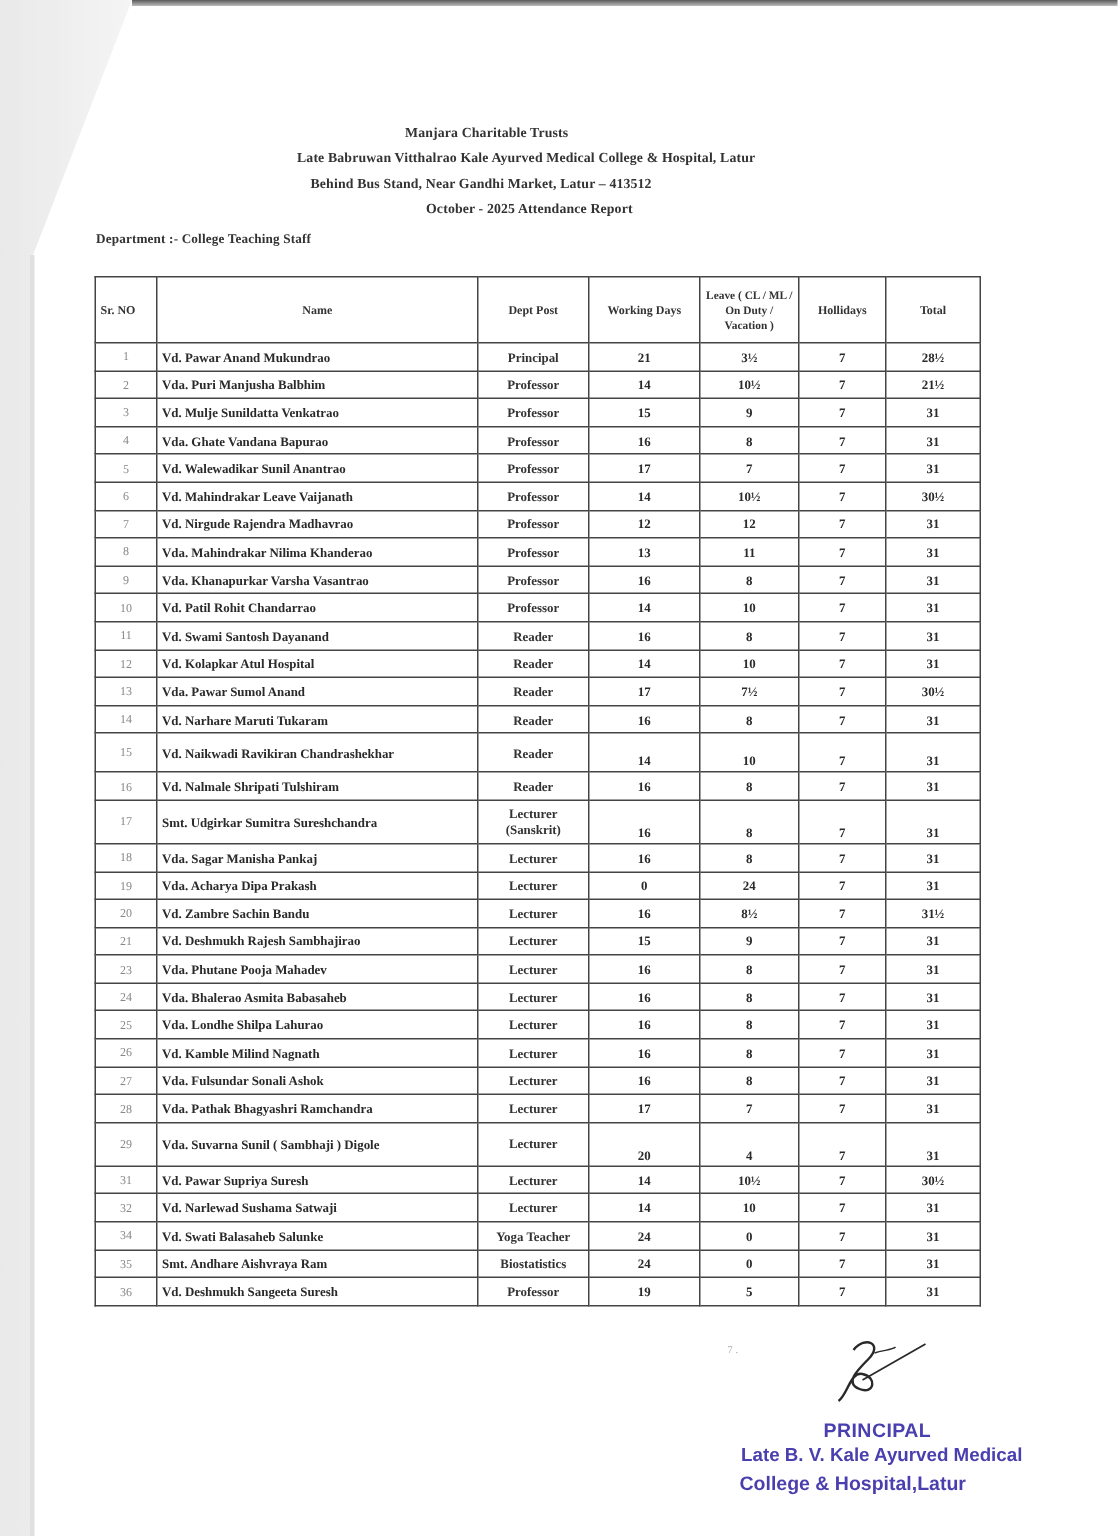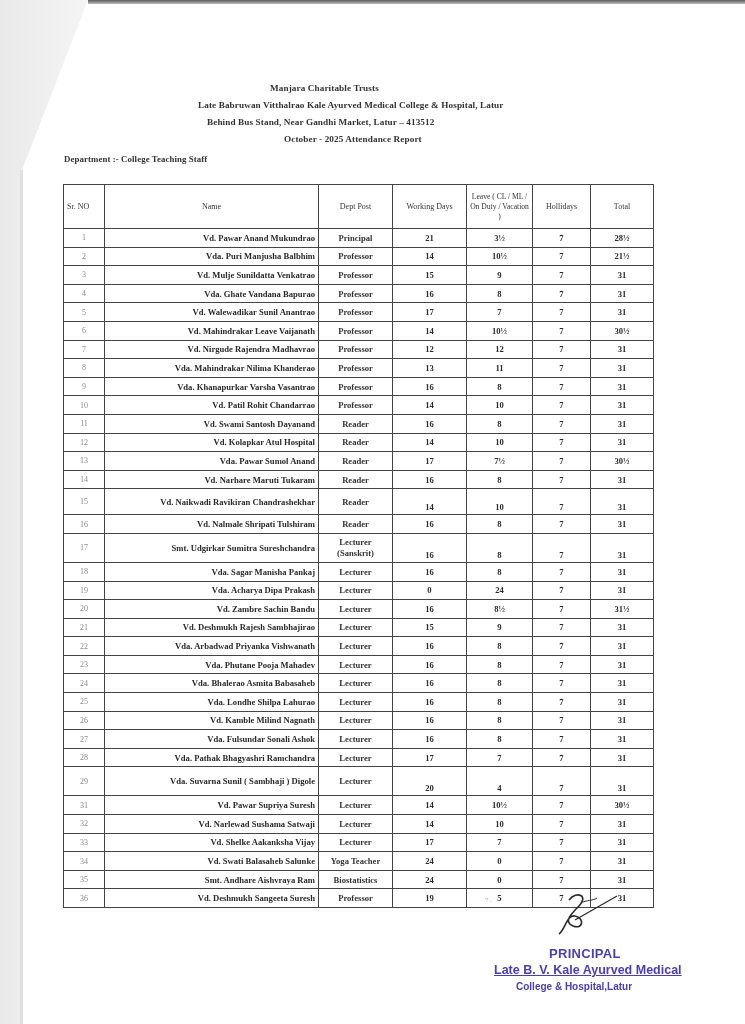--- a/index.html
+++ b/index.html
@@ -36,43 +36,43 @@
   table.att {
     position: absolute; left: 63px; top: 184px;
     border-collapse: collapse; table-layout: fixed;
     width: 590px;
   }
   table.att td, table.att th {
     border: 1px solid #444; padding: 0 3px; font-size: 8.6px;
     overflow: hidden; white-space: nowrap;
   }
   table.att th {
-    font-weight: normal; color: #333; height: 43px; text-align: center; font-size: 8px;
+    font-weight: bold; color: #333; height: 43px; text-align: center; font-size: 8px;
     white-space: normal; line-height: 10px;
   }
   table.att td { height: 17.6px; font-weight: bold; text-align: center; color: #2a2a2a; }
   table.att td.sr { font-weight: normal; color: #888; font-size: 8px; }
-  table.att td.name { text-align: right; padding-left: 3px; }
+  table.att td.name { text-align: left; padding-left: 3px; }
   table.att td.post { color: #333; }
   table.att tr.r-tall td { height: 23px; }
   table.att tr.r-tall td.val { vertical-align: bottom; padding-bottom: 2px; }
   table.att tr.r-xtall td { height: 26px; }
   table.att tr.r-xtall td.val { vertical-align: bottom; padding-bottom: 2px; }
   table.att tr.r-wrap td.name { white-space: normal; line-height: 10px; }
   table.att tr.r-wrap td.post { white-space: normal; line-height: 11px; }
 
   .stray-mark { position: absolute; left: 485px; top: 896px; font-size: 7px; color: #aaa; }
   .signature { position: absolute; left: 555px; top: 890px; width: 80px; height: 50px; }
   .stamp {
     position: absolute; font-family: "Liberation Sans", "DejaVu Sans", sans-serif;
     font-weight: bold; color: #4a3fae; white-space: nowrap;
   }
   #stamp-title { left: 549px; top: 946px; font-size: 13px; letter-spacing: 0.3px; }
-  #stamp-line1 { left: 494px; top: 963px; font-size: 12.5px; text-decoration: underline; }
-  #stamp-line2 { left: 516px; top: 981px; font-size: 10px; }
+  #stamp-line1 { left: 494px; top: 963px; font-size: 12.5px; }
+  #stamp-line2 { left: 493px; top: 981px; font-size: 13px; }
 </style>
 </head>
 <body>
 
 <div class="page-fold"></div>
 <div class="page-edge-left"></div>
 <div class="page-shadow-top"></div>
 
 <div id="h1" class="header-line">Manjara Charitable Trusts</div>
 <div id="h2" class="header-line">Late Babruwan Vitthalrao Kale Ayurved Medical College &amp; Hospital, Latur</div>
@@ -285,29 +285,20 @@
       <tr>
         <td class="sr">21</td>
         <td class="name">Vd. Deshmukh Rajesh Sambhajirao</td>
         <td class="post">Lecturer</td>
         <td class="val">15</td>
         <td class="val">9</td>
         <td class="val">7</td>
         <td class="val">31</td>
       </tr>
       <tr>
-        <td class="sr">22</td>
-        <td class="name">Vda. Arbadwad Priyanka Vishwanath</td>
-        <td class="post">Lecturer</td>
-        <td class="val">16</td>
-        <td class="val">8</td>
-        <td class="val">7</td>
-        <td class="val">31</td>
-      </tr>
-      <tr>
         <td class="sr">23</td>
         <td class="name">Vda. Phutane Pooja Mahadev</td>
         <td class="post">Lecturer</td>
         <td class="val">16</td>
         <td class="val">8</td>
         <td class="val">7</td>
         <td class="val">31</td>
       </tr>
       <tr>
         <td class="sr">24</td>
@@ -371,29 +362,20 @@
         <td class="val">10½</td>
         <td class="val">7</td>
         <td class="val">30½</td>
       </tr>
       <tr>
         <td class="sr">32</td>
         <td class="name">Vd. Narlewad Sushama Satwaji</td>
         <td class="post">Lecturer</td>
         <td class="val">14</td>
         <td class="val">10</td>
-        <td class="val">7</td>
-        <td class="val">31</td>
-      </tr>
-      <tr>
-        <td class="sr">33</td>
-        <td class="name">Vd. Shelke Aakanksha Vijay</td>
-        <td class="post">Lecturer</td>
-        <td class="val">17</td>
-        <td class="val">7</td>
         <td class="val">7</td>
         <td class="val">31</td>
       </tr>
       <tr>
         <td class="sr">34</td>
         <td class="name">Vd.  Swati Balasaheb Salunke</td>
         <td class="post">Yoga Teacher</td>
         <td class="val">24</td>
         <td class="val">0</td>
         <td class="val">7</td>

